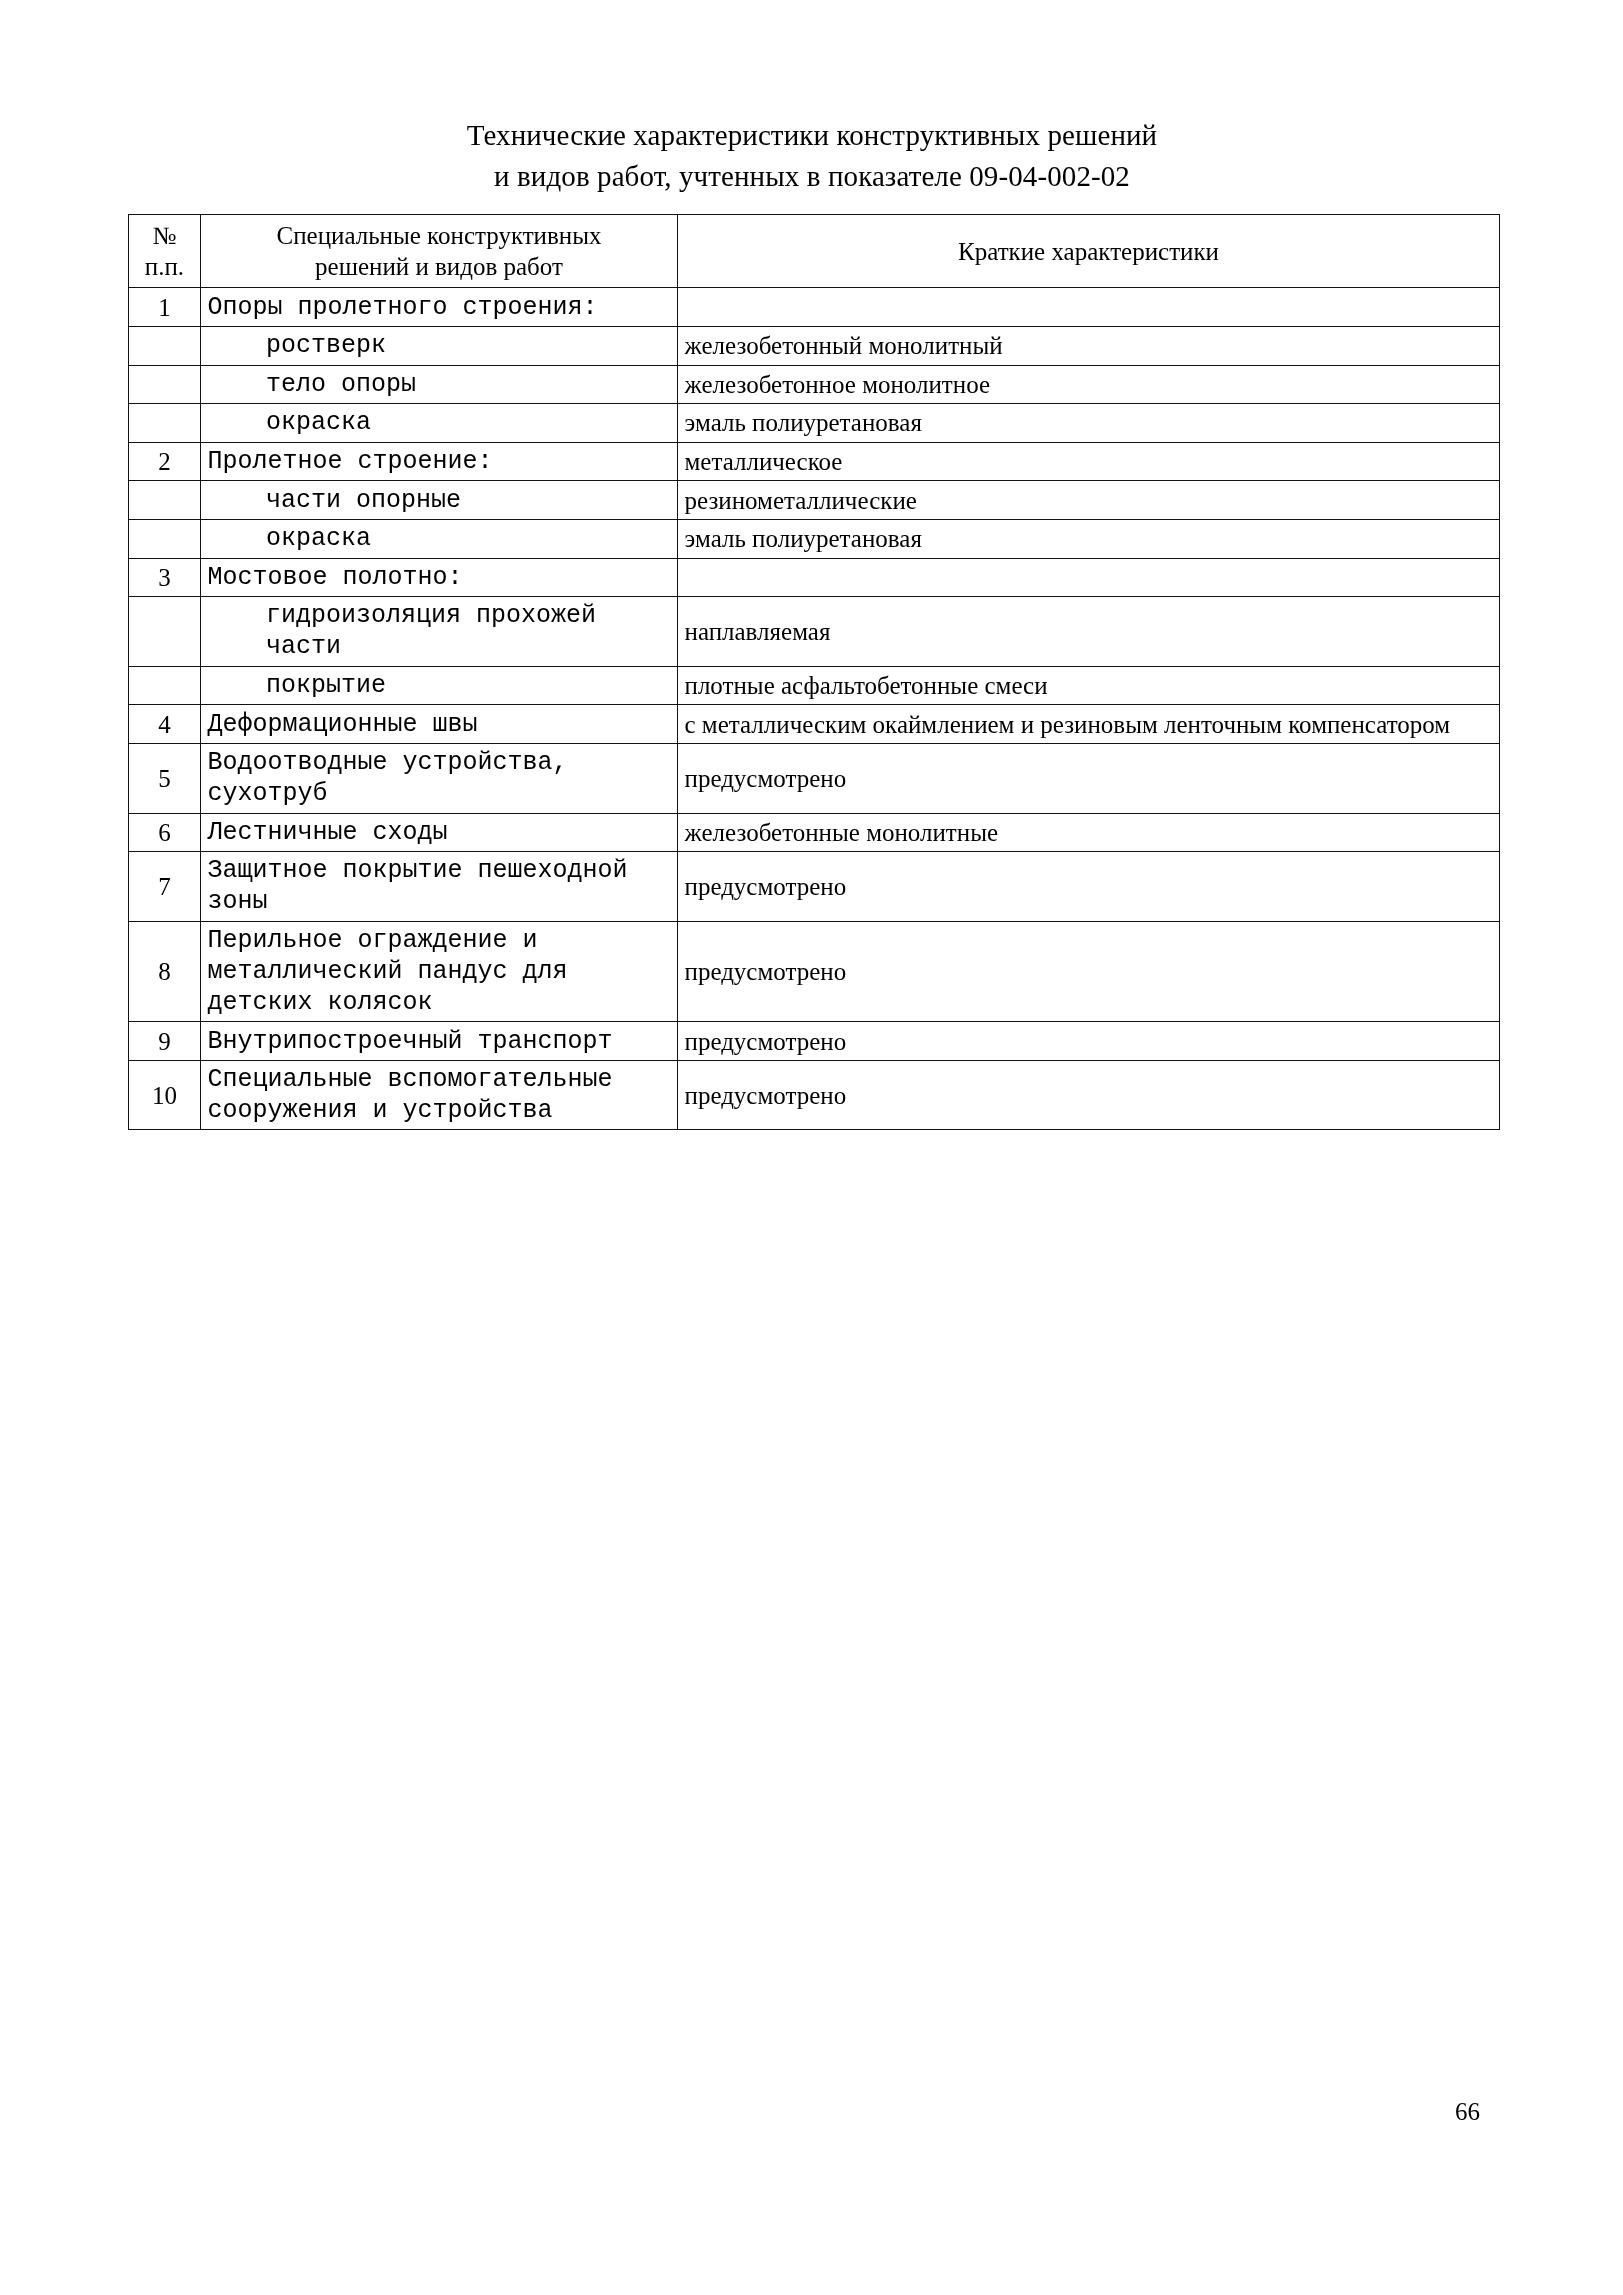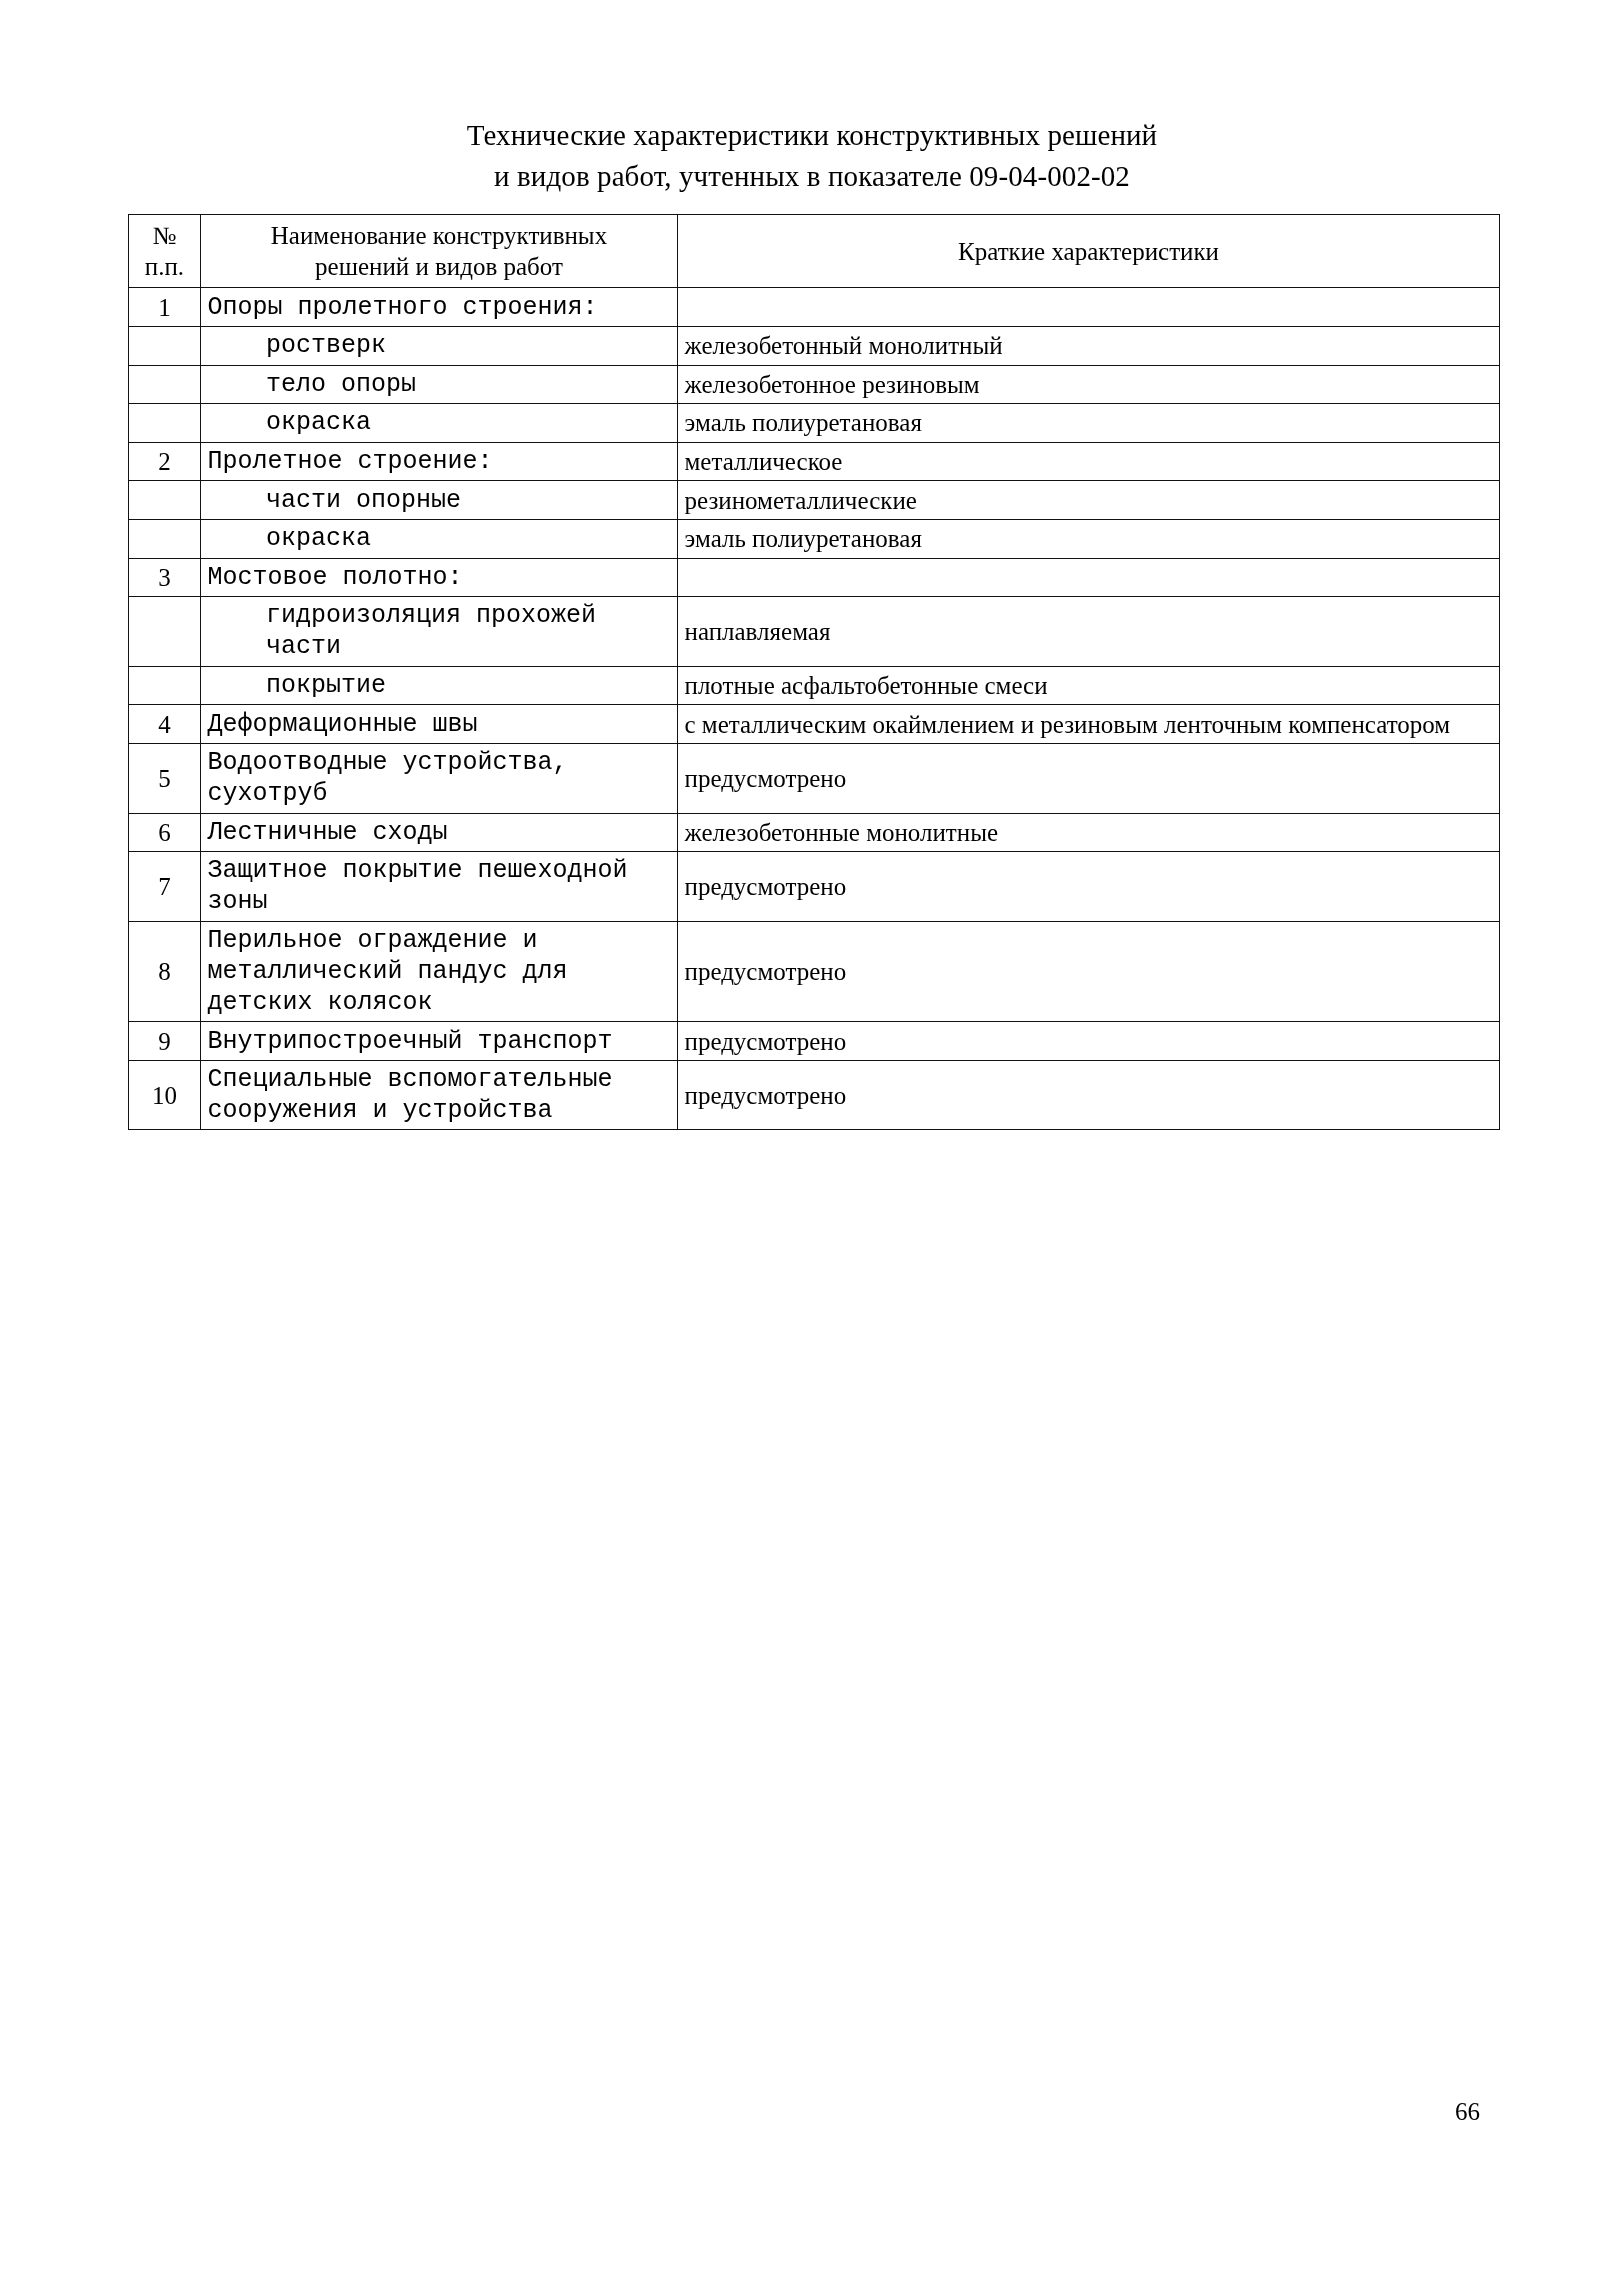--- a/index.html
+++ b/index.html
@@ -103,41 +103,41 @@
         <col class="c-name">
         <col class="c-desc">
       </colgroup>
       <thead>
         <tr>
           <th class="hdr-num">
             <span>№</span><br>
             <span>п.п.</span>
           </th>
           <th class="hdr-name">
-            <span>Наименование конструктивных</span><br>
+            <span>Специальные конструктивных</span><br>
             <span>решений и видов работ</span>
           </th>
           <th class="hdr-desc">Краткие характеристики</th>
         </tr>
       </thead>
       <tbody>
           <tr>
             <td class="num">1</td>
             <td class="name">Опоры пролетного строения:</td>
             <td class="desc"></td>
           </tr>
           <tr>
             <td class="num"></td>
             <td class="name indent">ростверк</td>
             <td class="desc">железобетонный монолитный</td>
           </tr>
           <tr>
             <td class="num"></td>
             <td class="name indent">тело опоры</td>
-            <td class="desc">железобетонное резиновым</td>
+            <td class="desc">железобетонное монолитное</td>
           </tr>
           <tr>
             <td class="num"></td>
             <td class="name indent">окраска</td>
             <td class="desc">эмаль полиуретановая</td>
           </tr>
           <tr>
             <td class="num">2</td>
             <td class="name">Пролетное строение:</td>
             <td class="desc">металлическое</td>

